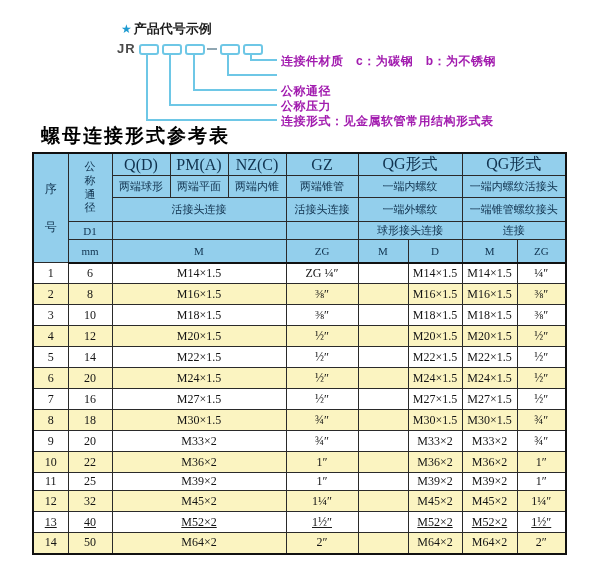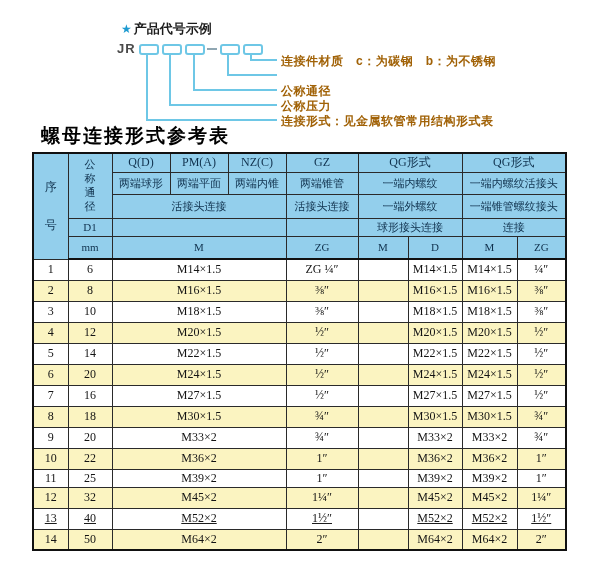--- a/index.html
+++ b/index.html
@@ -10,37 +10,37 @@
   }
   
   .diagram{position:absolute;left:0;top:0;width:600px;height:150px;}
   .star-heading{position:absolute;left:121px;top:20px;font-size:13px;font-weight:bold;}
   .star-heading .star{color:var(--star-blue,#1d9ad0);margin-right:2px;font-size:12px;}
   .jr-label{position:absolute;left:117px;top:41px;font-size:13px;font-weight:bold;color:#4a4a4a;letter-spacing:1px;}
   .dbox{position:absolute;top:44px;width:16px;height:7px;border:2px solid var(--diagram-line,#6ec7e6);border-radius:3px;background:#fff;}
   .dash{position:absolute;top:48px;width:10px;height:2px;background:#8fa6b2;}
   .vline{position:absolute;width:2px;background:var(--diagram-line,#6ec7e6);}
   .hline{position:absolute;height:2px;background:var(--diagram-line,#6ec7e6);}
-  .dlabel{position:absolute;left:281px;font-size:12px;font-weight:bold;color:#a16207;white-space:nowrap;letter-spacing:0.5px;}
+  .dlabel{position:absolute;left:281px;font-size:12px;font-weight:bold;color:#a21caf;white-space:nowrap;letter-spacing:0.5px;}
   
   .tbl-title{position:absolute;left:41px;top:123px;font-size:19px;font-weight:900;color:#000;
     font-family:"DejaVu Serif","Liberation Serif",serif;letter-spacing:2px;}
   
   table.ref{
     position:absolute;left:32px;top:152px;width:533px;
     border-collapse:collapse;table-layout:fixed;
     font-family:"Liberation Serif","DejaVu Serif",serif;
   }
   table.ref th,table.ref td{
     border:1px solid #2a2a2a;padding:0 1px;text-align:center;vertical-align:middle;
     overflow:hidden;box-sizing:border-box;
   }
   table.ref{border:2px solid #111;}
   table.ref thead th{background:var(--header-bg,#93cfec);color:#10324e;font-weight:normal;font-size:11px;}
-  table.ref thead th.code{font-size:12px;}
+  table.ref thead th.code{font-size:16px;}
   table.ref thead tr.units th{border-bottom:2px solid #111;}
   table.ref tbody td{font-size:12px;color:#141414;background:#ffffff;}
   table.ref tbody tr:nth-child(even) td{background:var(--row-alt-bg,#fbf4c1);}
   .vtext{display:inline-block;width:1.1em;word-break:break-all;line-height:1.25;font-size:11px;}
   .vtext-wide{display:inline-block;width:1.1em;word-break:break-all;line-height:3.2;font-size:12px;}
   tr.rowA{height:19px;} tr.rowB{height:22px;} tr.rowC{height:24px;} tr.rowD{height:18px;} tr.rowE{height:23px;}
 </style>
 </head>
 <body>
 

